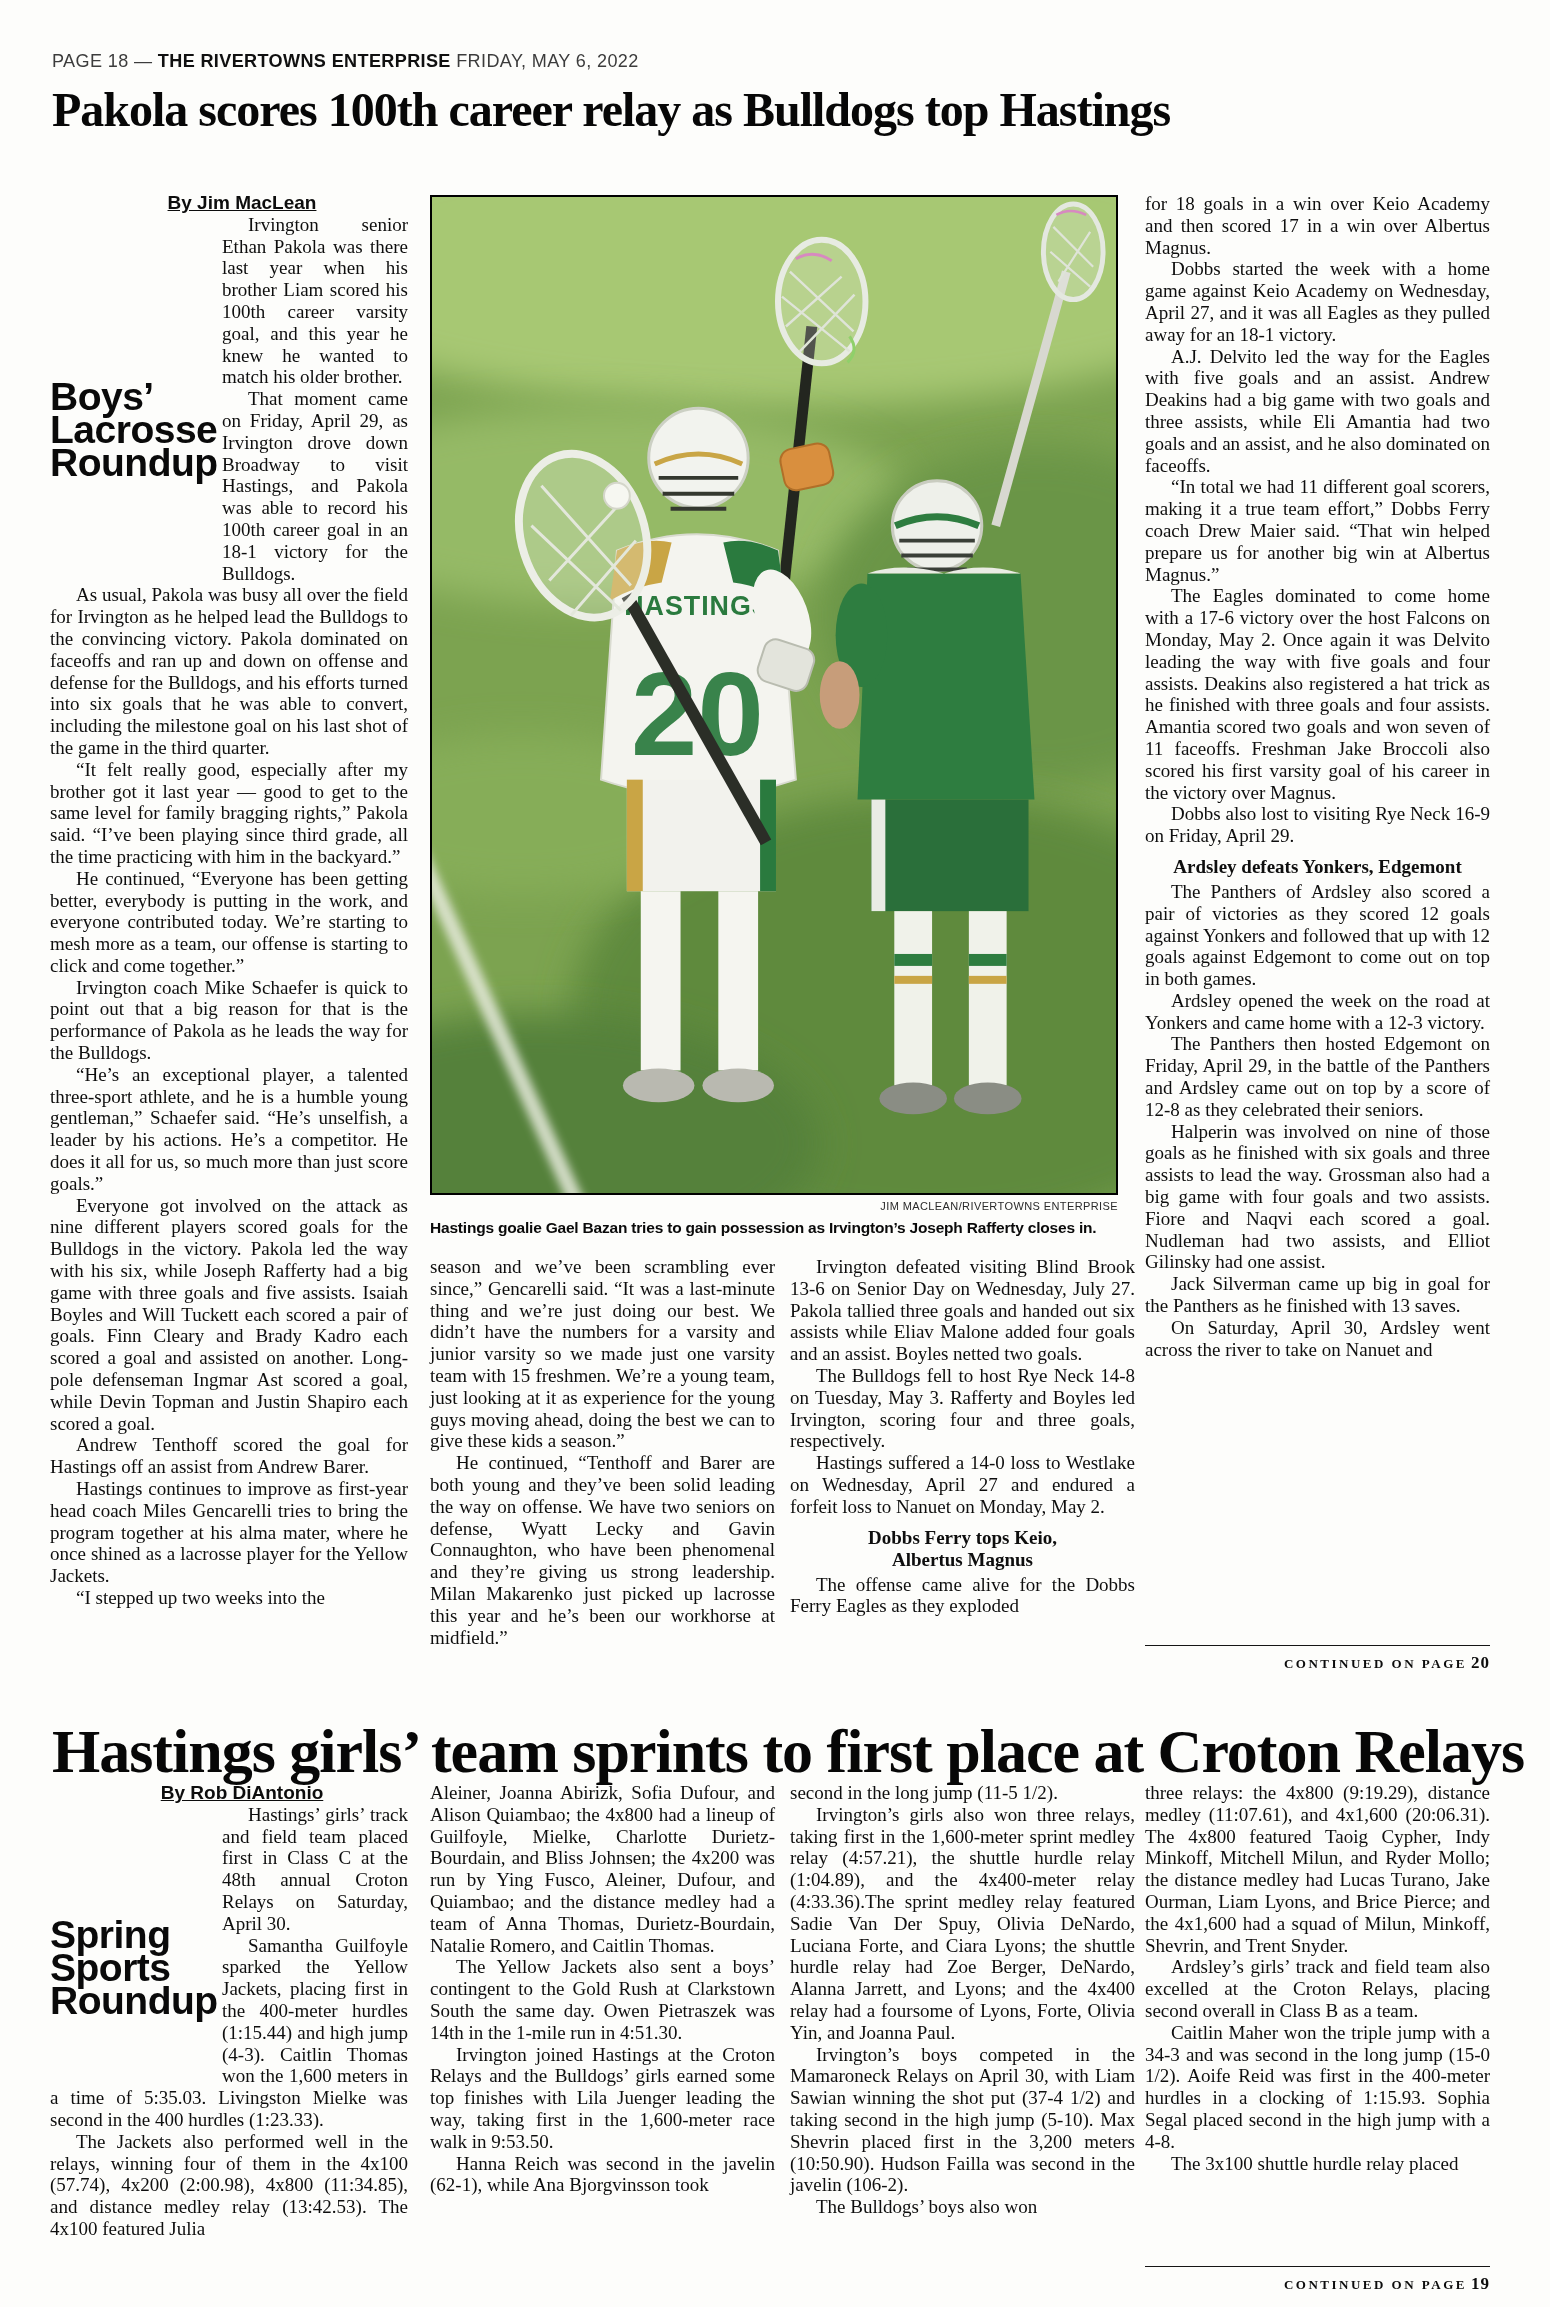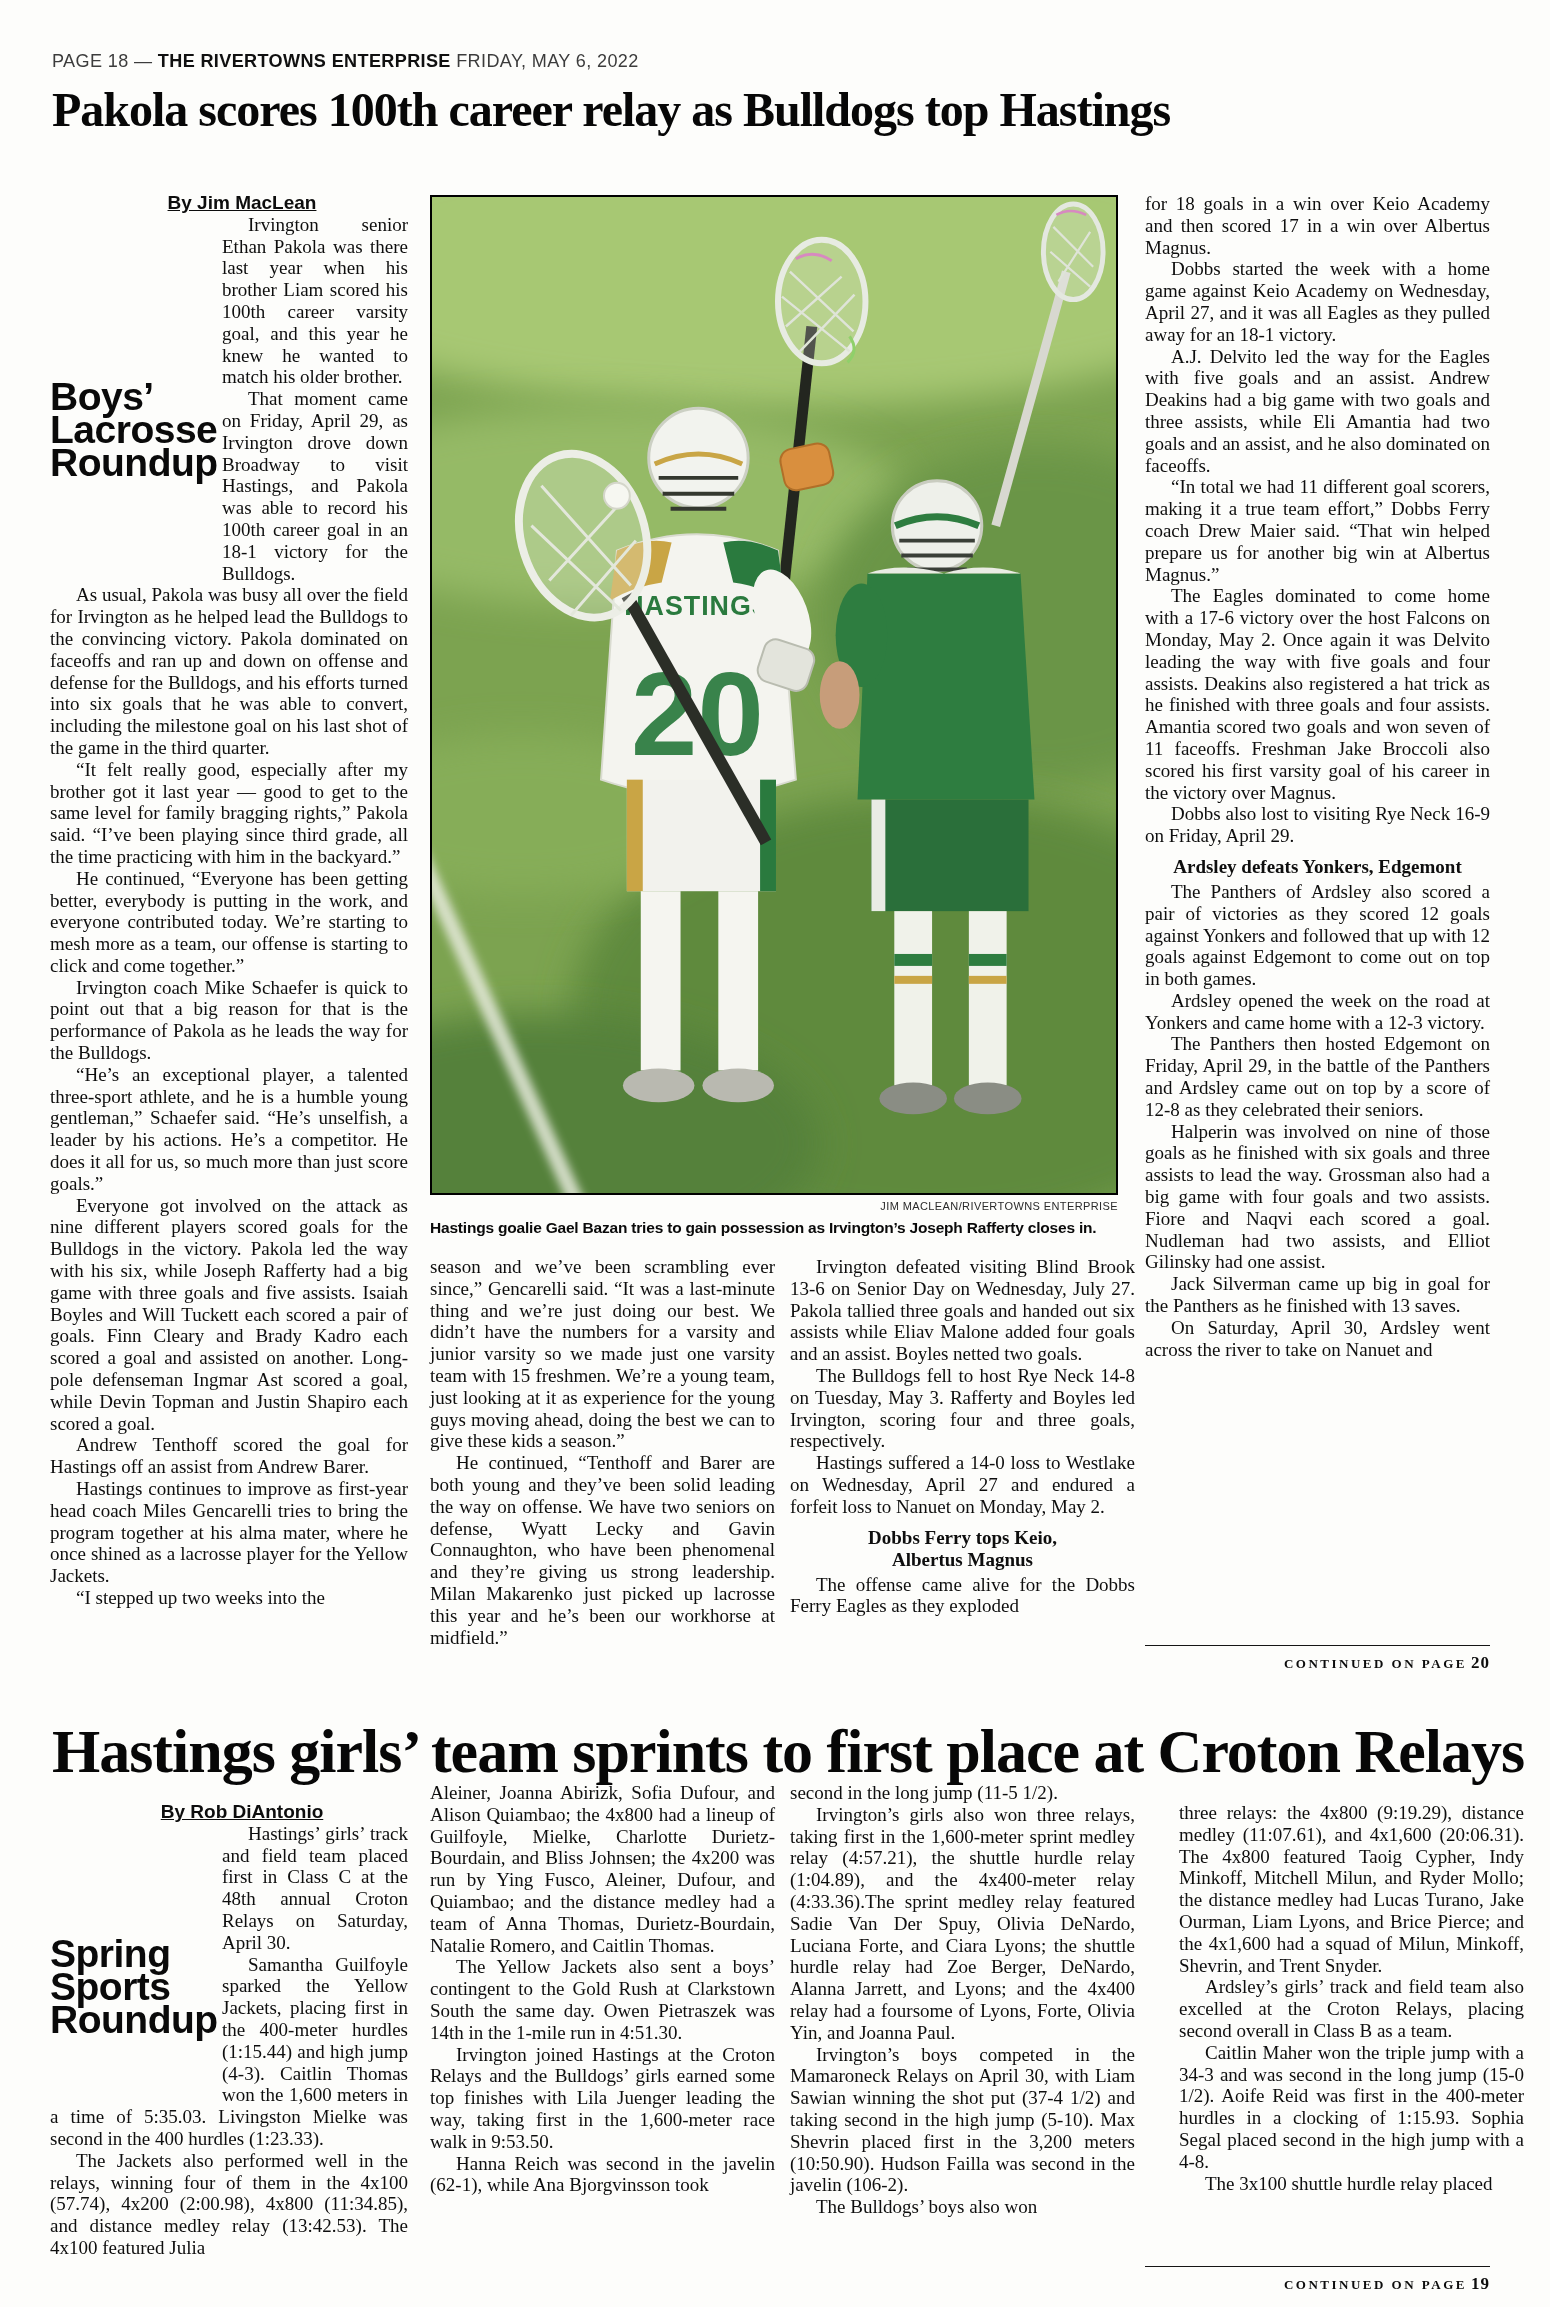--- a/index.html
+++ b/index.html
@@ -45,24 +45,24 @@
              text-align:right;font-family:"Liberation Serif",serif;color:#0d0d0d;}
   #cont1{left:1145px;top:1645px;}
   #cont2{left:1145px;top:2266px;}
   .cont-label{font-weight:700;font-size:13px;letter-spacing:2.5px;text-transform:uppercase;}
   .cont-page{font-weight:700;font-size:17px;letter-spacing:1px;}
   
   #a1c1{left:50px;top:192px;width:358px;}
   #a1c2{left:430px;top:1256px;width:345px;}
   #a1c3{left:790px;top:1256px;width:345px;}
   #a1c4{left:1145px;top:193px;width:345px;}
-  #a2c1{left:50px;top:1782px;width:358px;margin-top:19px;}
+  #a2c1{left:50px;top:1782px;width:358px;}
   #a2c2{left:430px;top:1782px;width:345px;}
   #a2c3{left:790px;top:1782px;width:345px;}
-  #a2c4{left:1179px;top:1782px;width:345px;margin-top:20px;}
+  #a2c4{left:1145px;top:1782px;width:345px;}
 </style>
 </head>
 <body>
 
 <div id="page">
 
   <div id="hdr">
     <span>PAGE 18 —</span>
     <span class="hdr-bold">THE RIVERTOWNS ENTERPRISE</span>
     <span>FRIDAY, MAY 6, 2022</span>

